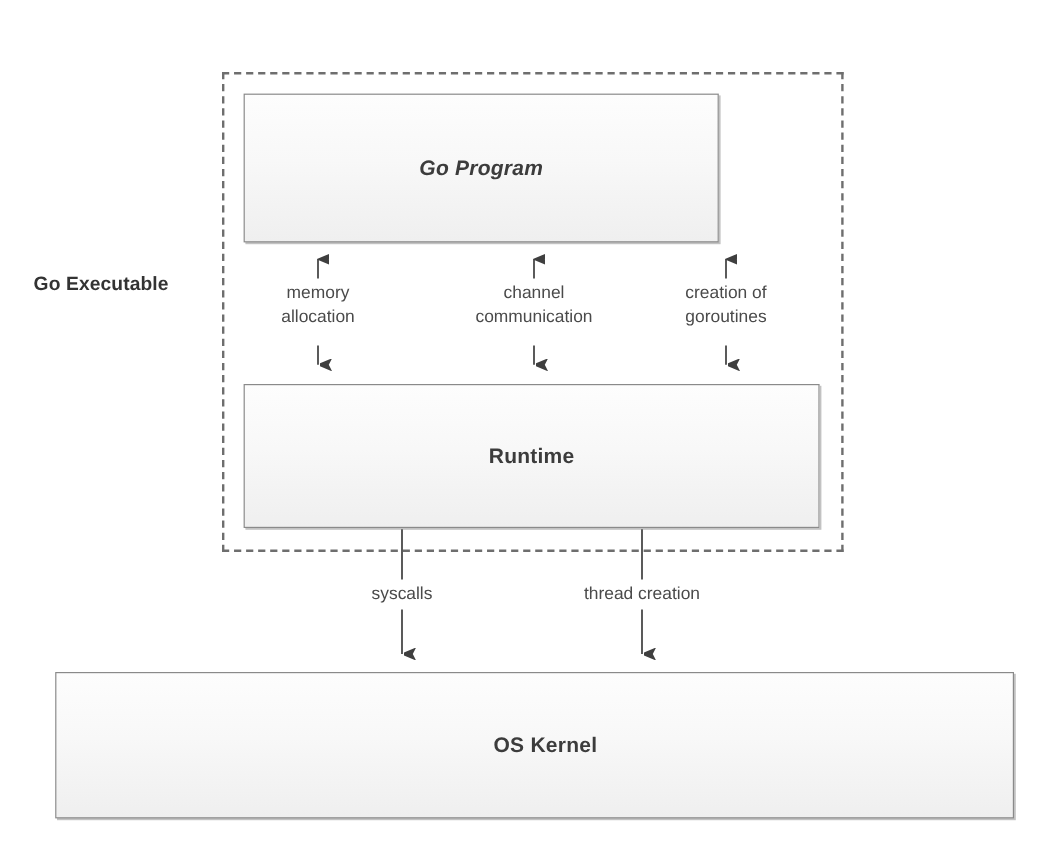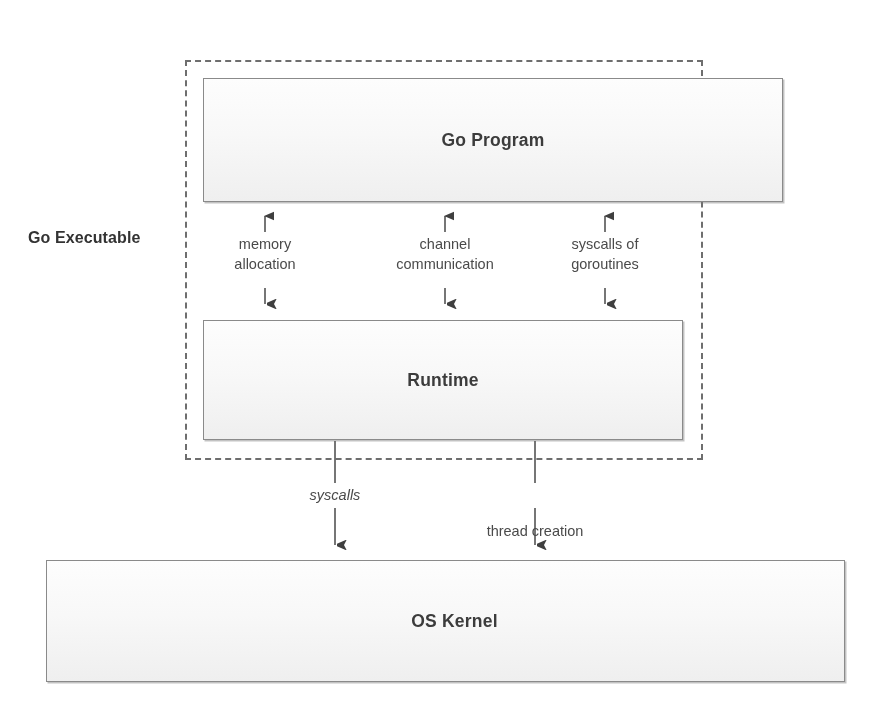--- a/index.html
+++ b/index.html
@@ -55,22 +55,23 @@
   .node-label {
     font-size: 17.5px;
     font-weight: 600;
     color: #3c3c3c;
     letter-spacing: 0.2px;
   }
 
   #box-go-program {
     left: 203px;
     top: 78px;
-    width: 580px;
+    width: 396px;
     height: 124px;
+    font-style: italic;
   }
   #box-runtime {
     left: 203px;
     top: 320px;
     width: 480px;
     height: 120px;
     text-align: right;
   }
   #box-os-kernel {
     left: 46px;
@@ -101,22 +102,22 @@
     font-size: 14.5px;
     line-height: 20px;
     color: #4a4a4a;
     text-align: center;
     white-space: pre-line;
     transform: translateX(-50%);
   }
   #lbl-memory-allocation   { left: 265px; top: 234px; width: 150px; }
   #lbl-channel-communication { left: 445px; top: 234px; width: 175px; }
   #lbl-creation-of-goroutines { left: 605px; top: 234px; width: 150px; }
-  #lbl-syscalls            { left: 335px; top: 485px; width: 140px; font-style: italic; }
-  #lbl-thread-creation     { left: 535px; top: 485px; width: 180px; margin-top: 36px; }
+  #lbl-syscalls            { left: 335px; top: 485px; width: 140px; }
+  #lbl-thread-creation     { left: 535px; top: 485px; width: 180px; }
 </style>
 </head>
 <body>
 
 <div id="diagram-root">
 
   <div class="group-boundary"></div>
   <div class="group-label">Go Executable</div>
 
   <div class="node-box" id="box-go-program">
@@ -166,20 +167,20 @@
       <line class="conn-line" x1="535" y1="508" x2="535" y2="545" marker-end="url(#arrow-down)"></line>
     </g>
   </svg>
 
   <div class="edge-label" id="lbl-memory-allocation">memory
 allocation</div>
 
   <div class="edge-label" id="lbl-channel-communication">channel
 communication</div>
 
-  <div class="edge-label" id="lbl-creation-of-goroutines">syscalls of
+  <div class="edge-label" id="lbl-creation-of-goroutines">creation of
 goroutines</div>
 
   <div class="edge-label" id="lbl-syscalls">syscalls</div>
 
   <div class="edge-label" id="lbl-thread-creation">thread creation</div>
 
 </div>
 
 </body></html>

